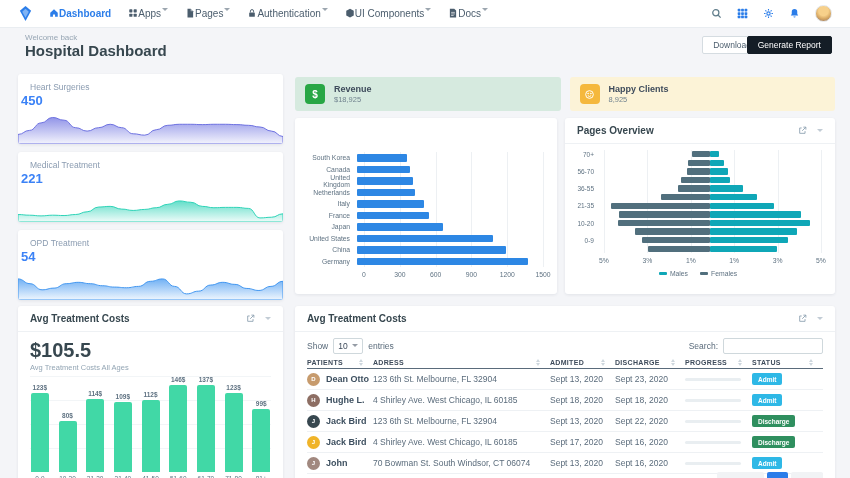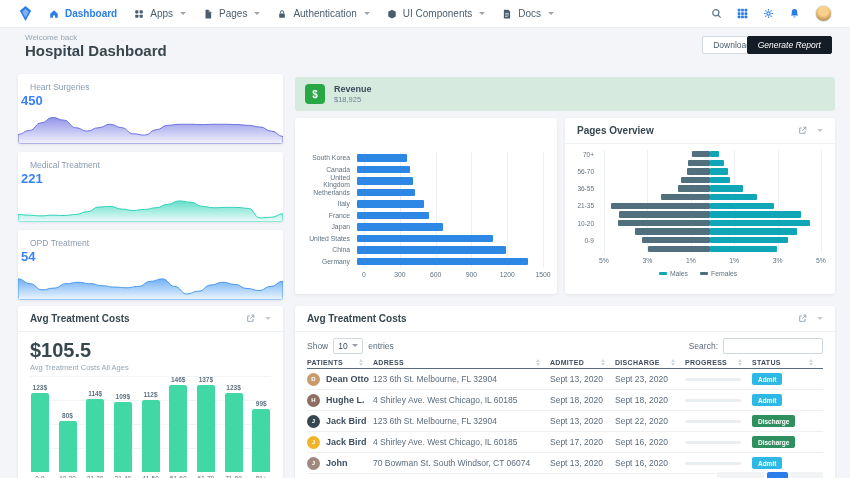--- a/index.html
+++ b/index.html
@@ -6,39 +6,39 @@
   html,body { width:850px; height:478px; }
   body {
     position:relative; overflow:hidden; background:#f4f5f8;
     font-family:"Liberation Sans", sans-serif; color:#3e4b5b;
   }
   
   .navbar { position:absolute; top:0; left:0; right:0; height:28px; background:#fff;
     border-bottom:1px solid #e9edf1; display:flex; align-items:center; padding:0 18px; z-index:9; }
   .logo { width:15px; height:15px; margin-right:16px; flex:0 0 auto; }
   .nav-menu { display:flex; align-items:center; gap:17px; }
-  .nav-item { display:flex; align-items:center; gap:6px; font-size:10px; color:#4b5d6d; cursor:pointer; white-space:nowrap; }
+  .nav-item { display:flex; gap:0; font-size:10px; color:#4b5d6d; cursor:pointer; white-space:nowrap; }
   .nav-item.active { color:#2b7de9; font-weight:bold; }
   .nav-item .nicon { display:flex; }
   .nav-item .nicon svg { width:10px; height:10px; }
   .caret { width:0; height:0; border-left:3px solid transparent; border-right:3px solid transparent;
     border-top:3.5px solid currentColor; opacity:.55; margin-left:1px; }
   .nav-right { margin-left:auto; display:flex; align-items:center; gap:15px; }
   .nav-ic { display:flex; cursor:pointer; }
   .nav-ic svg { width:11px; height:11px; }
   .avatar { width:17px; height:17px; border-radius:50%; cursor:pointer;
     background:radial-gradient(circle at 50% 32%, #f7d08a 0 38%, #d8a964 62%, #8d6e63 100%);
     border:1px solid #e3e6e9; }
   
   .welcome { position:absolute; left:25px; top:33px; font-size:8px; color:#97a6b4; }
   .page-title { position:absolute; left:25px; top:42px; font-size:15px; font-weight:bold; color:#37474f; }
   .btn { position:absolute; top:36px; height:18px; display:flex; align-items:center; justify-content:center;
     font-size:8.5px; border-radius:2px; cursor:pointer; padding:0 10px; }
   .btn-download { right:88px; background:#fff; border:1px solid #d5dce1; color:#4b5d6d; }
-  .btn-generate { right:18px; background:#141d26; color:#fff; border:1px solid #141d26;font-style:italic; }
+  .btn-generate { right:18px; background:#141d26; color:#fff; border:1px solid #141d26; }
   
   .card { position:absolute; background:#fff; border-radius:3px; box-shadow:0 1px 3px rgba(40,55,80,.09); }
   .card-header { height:26px; border-bottom:1px solid #eef1f4; display:flex; align-items:center; padding:0 12px; }
   .card-title { font-size:10px; font-weight:bold; color:#37474f; }
   .card-actions { margin-left:auto; display:flex; align-items:center; gap:9px; color:#8fa3b2; }
   .card-actions svg { width:9px; height:9px; }
   .card-actions .caret { border-top-color:#8fa3b2; }
   
   .spark { left:18px; width:265px; height:70px; overflow:hidden; }
   .spark-title { position:absolute; left:12px; top:8px; font-size:8.5px; color:#8a9bb0; }
@@ -271,20 +271,34 @@
 <div class="stats-row" id="stats-row">
     <div class="stat-card" style="background: rgb(214, 234, 223);">
       <span class="stat-icon" style="background:#28a745">
         <span style="font-weight:bold">$</span>
       </span>
       <span>
         <div class="stat-title">Revenue</div>
         <div class="stat-sub">$18,925</div>
       </span>
     </div>
+    <div class="stat-card" style="background: rgb(252, 243, 215);">
+      <span class="stat-icon" style="background:#f5b83d">
+        <svg viewBox="0 0 16 16" fill="none" stroke="currentColor" stroke-width="1.4">
+          <circle cx="8" cy="8" r="5.6"></circle>
+          <circle cx="6" cy="6.6" r=".6" fill="currentColor"></circle>
+          <circle cx="10" cy="6.6" r=".6" fill="currentColor"></circle>
+          <path d="M5.6 9.6a3.2 3.2 0 0 0 4.8 0"></path>
+        </svg>
+      </span>
+      <span>
+        <div class="stat-title">Happy Clients</div>
+        <div class="stat-sub">8,925</div>
+      </span>
+    </div>
   </div>
 
 <div class="card" id="survey-card">
   <div id="survey-body">
     <div id="survey-grid">
         <span class="vline" style="left: 0%;"></span>
         <span class="vline" style="left: 20%;"></span>
         <span class="vline" style="left: 40%;"></span>
         <span class="vline" style="left: 60%;"></span>
         <span class="vline" style="left: 80%;"></span>

